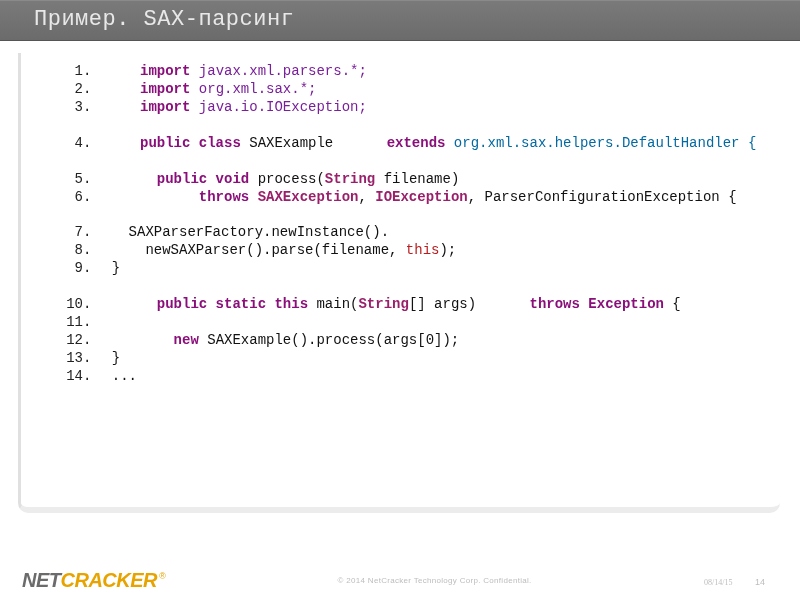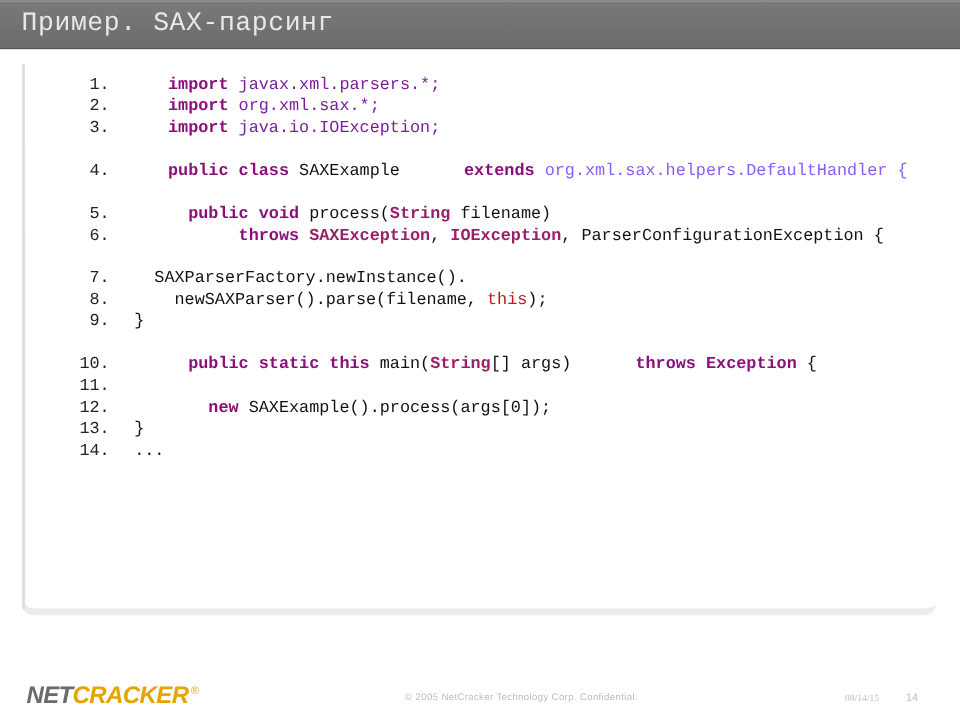--- a/index.html
+++ b/index.html
@@ -9,21 +9,21 @@
     background: #fff;
     font-family: Verdana, Geneva, sans-serif;
     position: relative;
     overflow: hidden;
   }
   .header {
     background: #6b6b6b;
     background: linear-gradient(180deg, #7a7a7a 0%, #6b6b6b 100%);
     border-top: 1px solid #8a8a8a;
     border-bottom: 1px solid #555;
-    padding: 6px 18px 8px 18px;
+    padding: 6px 18px 8px 34px;
   }
   .title {
     color: #e8e8e8;
     font-family: "Courier New", Courier, monospace;
     font-size: 22px;
     letter-spacing: 0.5px;
     font-weight: normal;
   }
   .content {
     padding: 10px 20px 0 30px;
@@ -47,21 +47,21 @@
     width: 32px;
     text-align: right;
     color: #222;
     font-weight: normal;
     flex-shrink: 0;
   }
   .dot { width: 12px; flex-shrink: 0; }
   .tok { white-space: pre; }
   .kw { color: #8a0f7a; font-weight: bold; margin-left: 45px; } 
   .pkg { color: #7a1f9a; }
-  .cls-ext { color: #8b5cf6; }
+  .cls-ext { color: #0369a1; }
   .type { color: #9a1f6a; font-weight: bold; }
   .name { color: #111; }
   .thiskw { color: #b91c1c; font-weight: normal; }
   .gap { height: 18px; }
 
   .footer {
     position: absolute;
     left: 0; right: 13px; bottom: 0;
     height: 40px;
     display: flex;
@@ -183,18 +183,18 @@
     <span class="ln">14</span><span class="dot">. </span>
     <span class="tok name">  ...</span>
   </div>
 
 </div>
 
 <div class="footer">
   <div class="logo">
     <span class="net">NET</span><span class="cracker">CRACKER</span><span class="reg">®</span>
   </div>
-  <div class="copyright">© 2005 NetCracker Technology Corp. Confidential.</div>
+  <div class="copyright">© 2014 NetCracker Technology Corp. Confidential.</div>
   <div>
     <span class="date">08/14/15</span>
     <span class="pagenum">14</span>
   </div>
 </div>
 
 </body></html>

